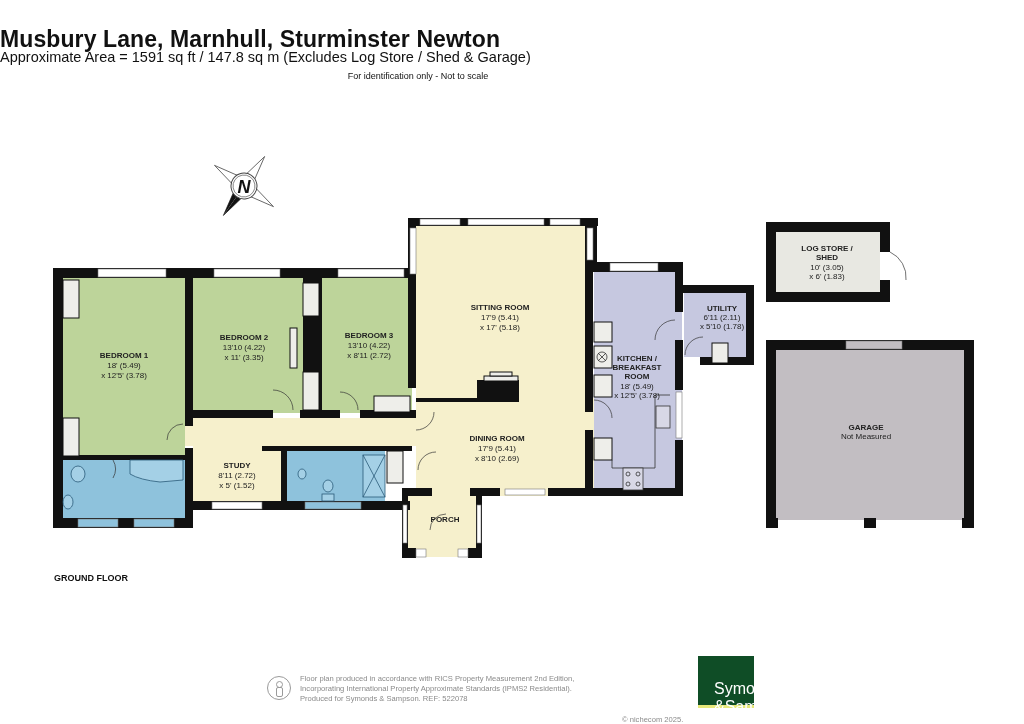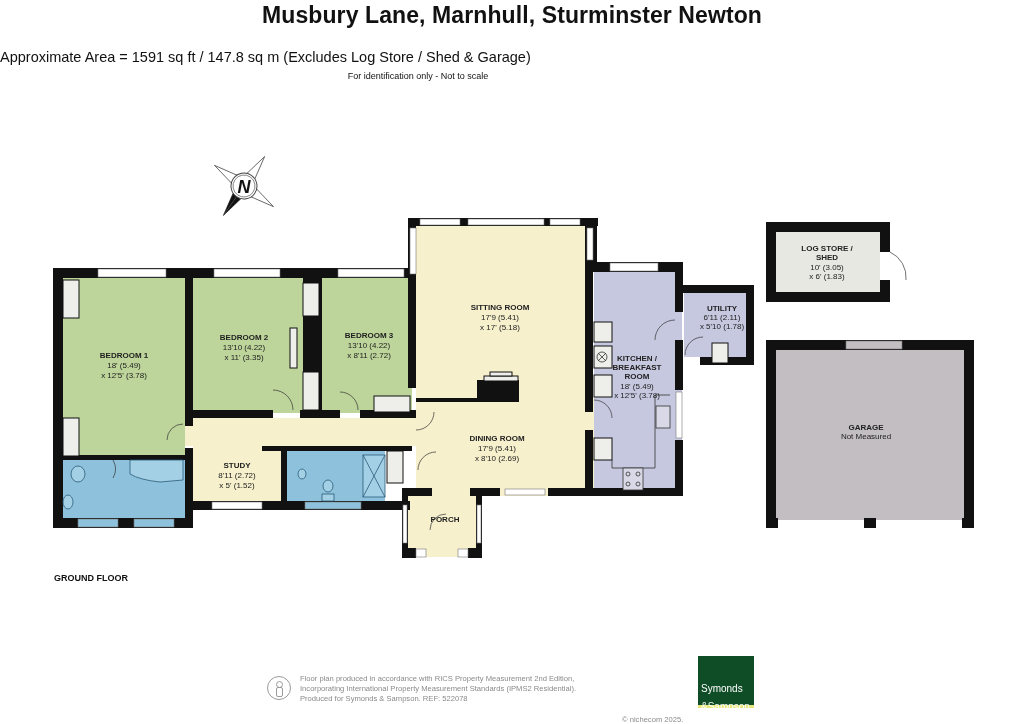--- a/index.html
+++ b/index.html
@@ -1,30 +1,30 @@
 <!DOCTYPE html>
 <html><head>
 <meta charset="utf-8">
 <style>
   html, body { margin:0; padding:0; background:#ffffff; }
   body { width:1024px; height:724px; position:relative; overflow:hidden; font-family:"Liberation Sans", sans-serif; color:#111; }
-  .title { position:absolute; top:2px; left:0; width:1024px; text-align:center; font-size:23px; font-weight:bold; letter-spacing:0.1px; }
+  .title { position:absolute; top:26px; left:0; width:1024px; text-align:left; font-size:23px; font-weight:bold; letter-spacing:0.1px; }
   .subtitle { position:absolute; top:49px; left:0; width:884px; text-align:left; font-size:14.5px; }
   .note { position:absolute; top:71px; left:0; width:836px; text-align:center; font-size:9px; }
   svg.plan { position:absolute; left:0; top:0; }
   .room-label { font-family:"Liberation Sans", sans-serif; font-weight:bold; font-size:8px; fill:#222; text-anchor:middle; }
   .room-dim { font-family:"Liberation Sans", sans-serif; font-size:8px; fill:#222; text-anchor:middle; }
   .floor-label { position:absolute; left:54px; top:573px; font-size:9px; font-weight:bold; }
   .footer-icon { position:absolute; left:267px; top:676px; width:22px; height:22px; border:1px solid #9a9a9a; border-radius:50%; }
   .footer-icon .head { position:absolute; left:8px; top:4px; width:5px; height:5px; border:1px solid #9a9a9a; border-radius:50%; }
   .footer-icon .bodyp { position:absolute; left:8px; top:10px; width:5px; height:8px; border:1px solid #9a9a9a; border-radius:2px; }
   .footer-text { position:absolute; left:300px; top:674px; font-size:7.6px; color:#8a8a8a; line-height:10px; white-space:nowrap; }
   .footer-copy { position:absolute; left:622px; top:684px; font-size:7.6px; color:#8a8a8a; white-space:nowrap;margin-top:31px; }
   .logo { position:absolute; left:698px; top:656px; width:56px; height:52px; background:#0f4d26; border-bottom:3px solid #e6e87a; box-sizing:border-box; }
-  .logo span { position:absolute; left:3px; color:#fff; font-size:10px; line-height:11px; }
+  .logo span { position:absolute; left:16px; color:#fff; font-size:16px; line-height:11px; }
   .logo .l1 { top:27px; }
   .logo .l2 { top:38px;margin-top:7px; }
 </style>
 </head>
 <body>
 
 <div class="title">Musbury Lane, Marnhull, Sturminster Newton</div>
 <div class="subtitle">Approximate Area = 1591 sq ft / 147.8 sq m (Excludes Log Store / Shed &amp; Garage)</div>
 <div class="note">For identification only - Not to scale</div>
 
@@ -234,20 +234,20 @@
 </svg>
 
 <div class="floor-label">GROUND FLOOR</div>
 
 <div class="footer-icon">
     <div class="head"></div>
     <div class="bodyp"></div>
   </div>
 <div class="footer-text">
   <div>Floor plan produced in accordance with RICS Property Measurement 2nd Edition,</div>
-  <div>Incorporating International Property Measurement Standards (IPMS2 Residential).</div>
+  <div>Incorporating International Property Approximate Standards (IPMS2 Residential).</div>
   <div>Produced for Symonds &amp; Sampson.   REF:  522078</div>
 </div>
 <div class="footer-copy">© nichecom 2025.</div>
 <div class="logo">
   <span class="l1">Symonds</span>
   <span class="l2">&amp;Sampson</span>
 </div>
 
 </body></html>

